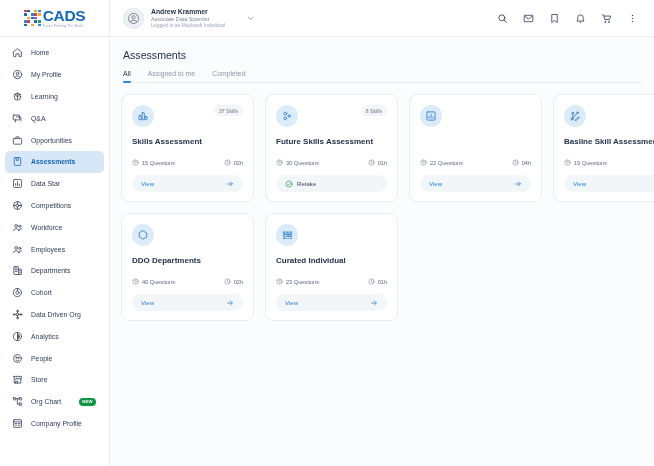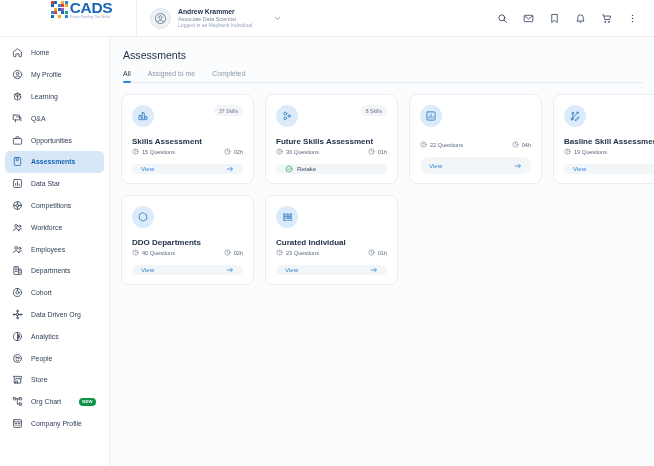--- a/index.html
+++ b/index.html
@@ -20,23 +20,22 @@
   
   .topbar {
     position: absolute; top: 0; left: 0;
     width: 654px; height: 37px;
     background: #ffffff;
     border-bottom: 1px solid #eceef1;
     display: flex; align-items: center;
   }
   .logo-zone {
     width: 110px; height: 37px;
-    display: flex; align-items: flex-start; justify-content: center;
+    display: flex; align-items: center; justify-content: center;
     border-right: 1px solid #eceef1;
-    margin-left: 27px;
   }
   .logo { display: flex; align-items: center; gap: 2px; }
   .logo-grid {
     width: 17px; height: 17px;
     display: grid;
     grid-template-columns: repeat(5, 1fr);
     grid-template-rows: repeat(5, 1fr);
     gap: 0.6px;
   }
   .logo-grid i { display: block; border-radius: 0.5px; }
@@ -136,21 +135,21 @@
     grid-template-columns: repeat(4, 133px);
     gap: 11px;
     margin-top: 11px;
   }
   .card {
     background: #ffffff;
     border: 1px solid #e9edf1;
     border-radius: 8px;
     padding: 10px 10px 9px 10px;
     display: flex; flex-direction: column;
-    height: 90px;
+    height: 108px;
   }
   .card-top { display: flex; align-items: flex-start; justify-content: space-between; }
   .card-icon {
     width: 22px; height: 22px; border-radius: 50%;
     background: #dcebfa;
     display: flex; align-items: center; justify-content: center;
     flex-shrink: 0;
   }
   .skills-badge {
     background: #f2f4f7; color: #6d7a8b;

